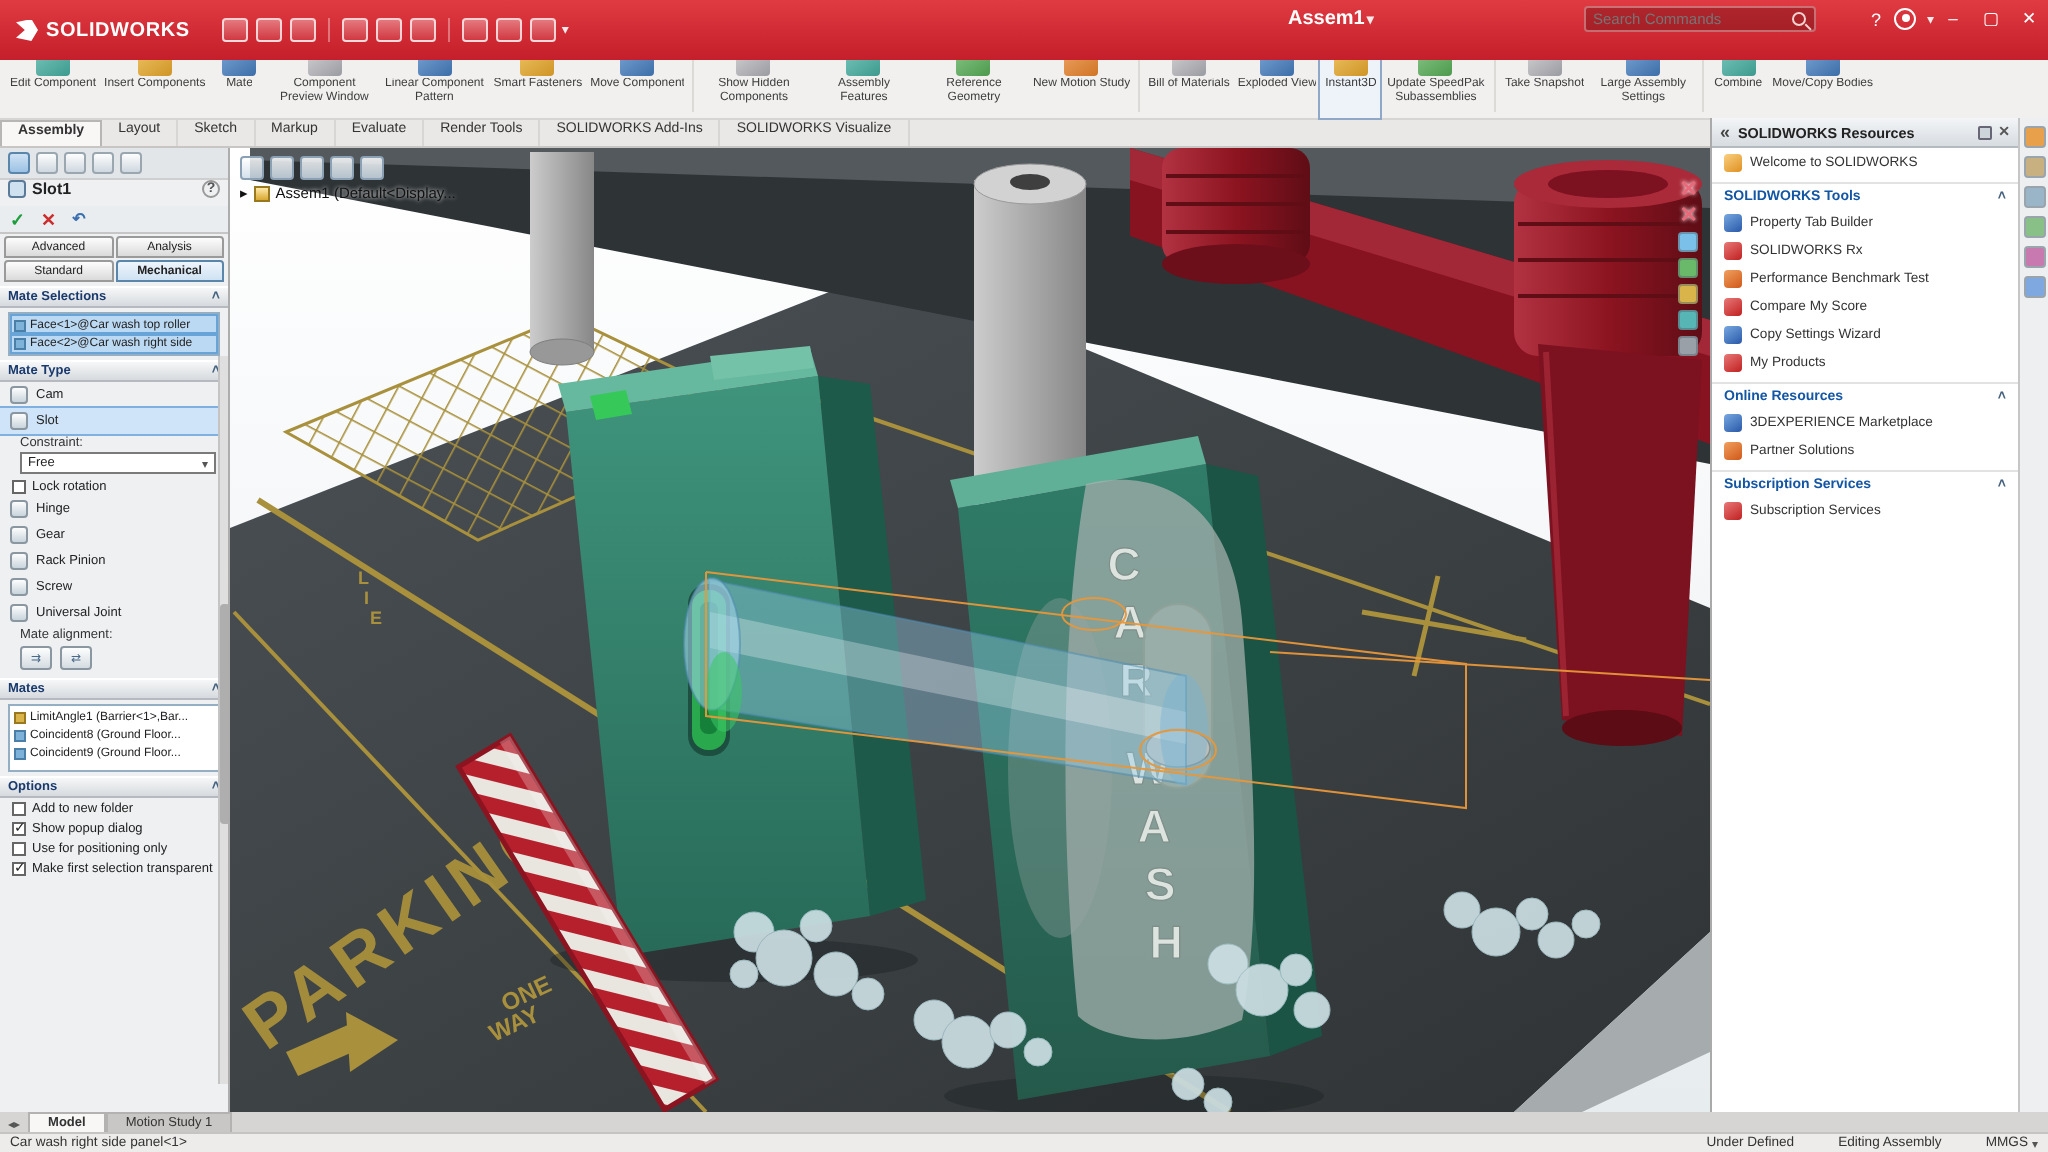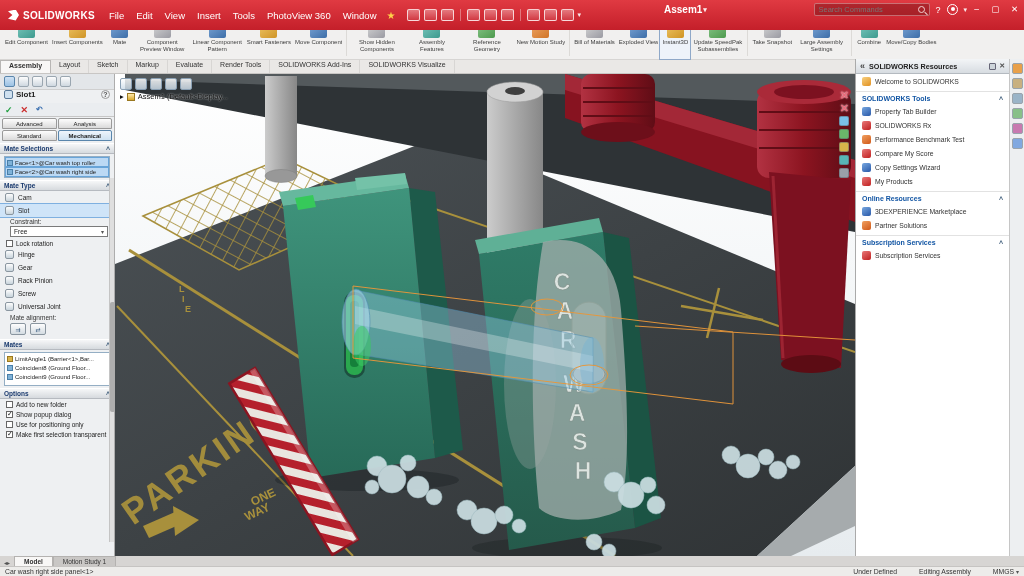--- a/index.html
+++ b/index.html
@@ -11,24 +11,24 @@
   .logo { display:flex; align-items:center; gap:4px; padding:0 8px; font-weight:bold; font-size:10px; letter-spacing:.3px; }
   .logo-mark { width:11px; height:11px; background:#fff; clip-path:polygon(0 15%,70% 0,100% 50%,70% 100%,0 85%,40% 50%); }
   .menus { display:flex; }
   .menus .mi { padding:0 6px; cursor:default; }
   .star { color:#ffd24a; padding:0 4px; font-size:10px; }
   .tb-ic { width:13px; height:12px; border:1px solid rgba(255,255,255,.75); border-radius:2px; margin:0 2px;
     background:linear-gradient(rgba(255,255,255,.35),rgba(255,255,255,.08)); }
   .tb-grp { display:flex; align-items:center; margin-left:6px; }
   .tb-sep { width:1px; height:12px; background:rgba(255,255,255,.35); margin:0 4px; }
   .caret-w { font-size:7px; margin-left:1px; opacity:.9; }
-  .doc-title { position:absolute; left:664px; top:0; height:19px; display:flex; align-items:center; font-size:10px; font-weight:bold; }
+  .doc-title { position:absolute; left:644px; top:0; height:19px; display:flex; align-items:center; font-size:10px; font-weight:bold; }
   .tb-right { position:absolute; right:0; top:0; height:19px; display:flex; align-items:center; }
   .searchbox { width:116px; height:13px; background:rgba(90,8,12,.35); border:1px solid rgba(255,255,255,.35);
-    display:flex; align-items:center; border-radius:2px; margin-right:2px; }
+    display:flex; align-items:center; border-radius:2px; margin-right:24px; }
   .searchbox input { flex:1; background:transparent; border:none; outline:none; color:#f3d2d2; font-size:7.5px; padding:0 3px; width:80px; font-family:"Liberation Sans",sans-serif; }
   .mag { width:7px; height:7px; border:1.2px solid #f3d2d2; border-radius:50%; position:relative; margin-right:4px; }
   .mag::after { content:""; position:absolute; width:4px; height:1.2px; background:#f3d2d2; transform:rotate(45deg); left:5px; top:6px; }
   .user-ic { width:11px; height:11px; border:1.2px solid #fff; border-radius:50%; margin:0 4px; position:relative; }
   .user-ic::after { content:""; position:absolute; left:2.5px; top:2px; width:4px; height:4px; border-radius:50%; background:#fff; }
   .winbtn { width:19px; text-align:center; font-size:8.5px; line-height:19px; }
 
   
   .ribbon { position:absolute; left:0; top:19px; width:1024px; height:41px; background:#f1f0ef;
     border-bottom:1px solid #d7d5d3; display:flex; align-items:stretch; padding:1px 3px 0; }
@@ -129,30 +129,20 @@
   .sb-units { margin-left:22px; display:flex; align-items:center; gap:2px; }
   .sb-caret { font-size:6px; color:#555; }
 </style>
 </head>
 <body>
 
 <div class="titlebar">
   <div class="logo">
     <span class="logo-mark"></span>
     <span>SOLIDWORKS</span>
-  </div>
-  <div class="menus">
-    <span class="mi">File</span>
-    <span class="mi">Edit</span>
-    <span class="mi">View</span>
-    <span class="mi">Insert</span>
-    <span class="mi">Tools</span>
-    <span class="mi">PhotoView 360</span>
-    <span class="mi">Window</span>
-    <span class="star">★</span>
   </div>
   <div class="tb-grp">
     <span class="tb-ic"></span>
     <span class="tb-ic"></span>
     <span class="tb-ic"></span>
     <span class="tb-sep"></span>
     <span class="tb-ic"></span>
     <span class="tb-ic"></span>
     <span class="tb-ic"></span>
     <span class="tb-sep"></span>

